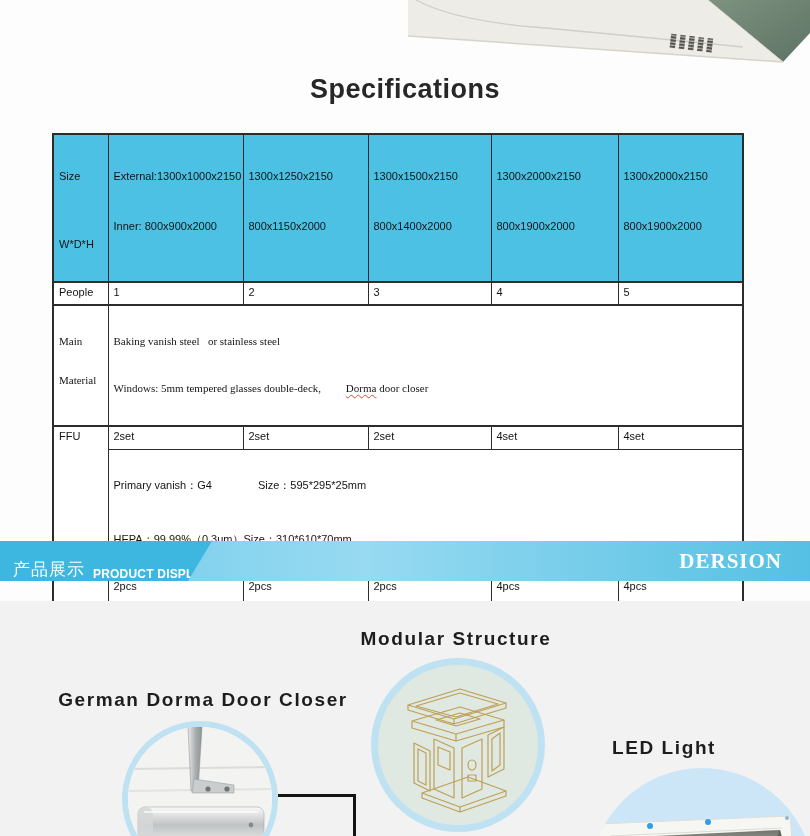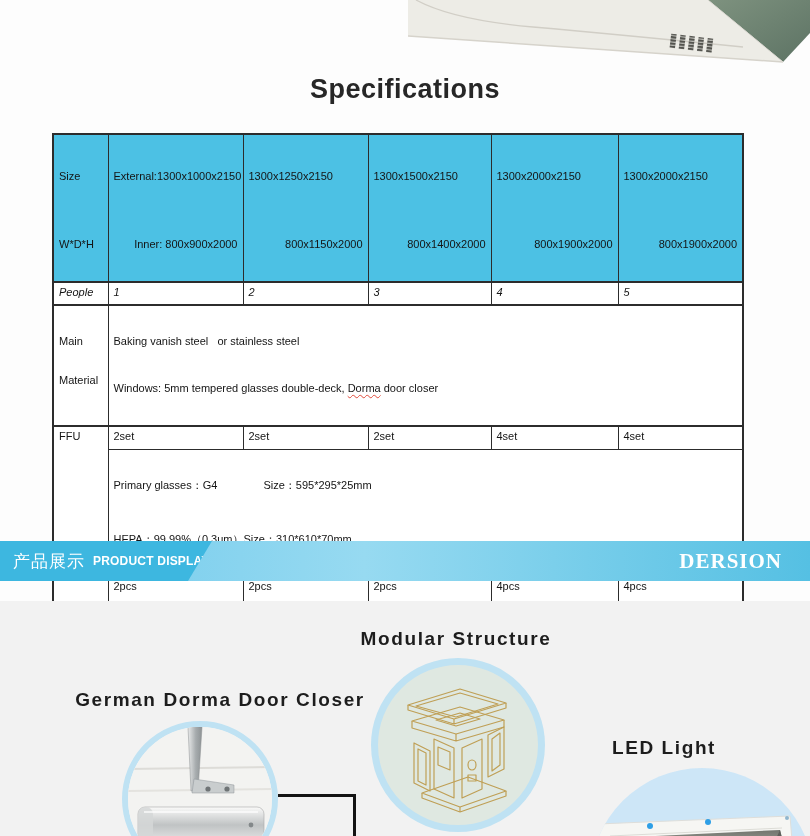--- a/index.html
+++ b/index.html
@@ -25,68 +25,69 @@
   table.spec th,table.spec td{
     border:1px solid var(--table_border,#2c2c2c);
     padding:3px 5px;vertical-align:top;text-align:left;font-weight:normal;
     white-space:pre-wrap;overflow:hidden;
   }
   table.spec th{
     background:var(--header_blue,#4cc1e4);
     height:62px;padding-top:9px;font-size:11px;
     border-bottom-width:2px;
   }
-  table.spec th .h2{margin-top:28px;text-align:right;}
+  table.spec th .h2{margin-top:10px;}
   table.spec th.lblcell .lbl2{margin-top:28px;}
-  tr.r-people td{height:15px;border-bottom-width:2px;font-style:italic;}
-  tr.r-material td{height:38px;border-bottom-width:2px;}
+  tr.r-people td{height:15px;border-bottom-width:2px;}
+  tr.r-material td{height:38px;border-bottom-width:2px;font-family:Liberation Serif, serif;}
   td.mat-note div.l2{margin-top:8px;}
   tr.r-ffu-a td{height:16px;}
   tr.r-ffu-b td{height:41px;}
   td.ffu-note .l2{margin-top:14px;}
   td.ffu-note .sp{display:inline-block;width:46px;}
   tr.r-fan-a td{height:16px;}
   tr.r-fan-b td{height:17px;}
   tr.r-nozzle-a td{height:16px;}
   tr.r-nozzle-b td{height:14px;border-bottom-width:2px;}
   tr.r-control td{height:66px;border-bottom-width:2px;padding-top:6px;}
   td.vlab{vertical-align:middle;}
   td.ffu-label{border-bottom:1px dotted #9a9a9a;}
   td.fan-label{border-top:1px dotted #9a9a9a;border-bottom:1px dotted #9a9a9a;}
   td.nozzle-label{border-top:1px dotted #9a9a9a;border-bottom-width:2px;}
   .squiggle{
     text-decoration:underline;
     text-decoration-style:wavy;
     text-decoration-color:#e04a3a;
     text-decoration-thickness:1px;
     text-underline-offset:2px;
+    margin-left:22px;
   }
   
   .banner{position:absolute;left:0;top:541px;width:810px;height:40px;
     background:linear-gradient(90deg,var(--banner_right_start,#82d1ee) 22%,#97daf1 45%,var(--banner_right_end,#55c0e3) 100%);}
   .banner-left{
     position:absolute;left:0;top:0;height:40px;width:220px;
     background:var(--banner_left,#3db7e0);
     clip-path:polygon(0 0,212px 0,188px 100%,0 100%);
-    display:flex;align-items:center;color:#fff;
+    display:flex;align-items:flex-end;color:#fff;
   }
   .banner-cn{font-size:17px;margin-left:13px;letter-spacing:1px;}
   .banner-en{font-size:12px;font-weight:bold;margin-left:8px;letter-spacing:.2px;}
   .banner-brand{
     position:absolute;right:28px;top:0;height:40px;display:flex;align-items:center;
     color:#fff;font-family:"Liberation Serif","DejaVu Serif",serif;
     font-weight:bold;font-size:21px;letter-spacing:1px;
   }
   
   .display-section{position:absolute;left:0;top:601px;width:810px;height:253px;
     background:var(--section_bg,#f2f2f2);overflow:hidden;}
   .feat-title{position:absolute;transform:translateX(-50%);
     font-size:19px;font-weight:bold;color:#1d1d1d;letter-spacing:1.6px;white-space:nowrap;}
   #t-modular{left:456px;top:27px;}
-  #t-dorma{left:203px;top:88px;margin-left:17px;}
+  #t-dorma{left:203px;top:88px;}
   #t-led{left:664px;top:136px;}
   .circle{position:absolute;border-radius:50%;overflow:hidden;}
   #c-modular{left:371px;top:57px;width:160px;height:160px;
     border:7px solid var(--ring_blue,#b9e0f2);background:#dfe8e1;}
   #c-dorma{left:122px;top:120px;width:144px;height:144px;
     border:6px solid var(--ring_blue,#c3e4f4);background:#f3f3f2;}
   #c-led{left:590px;top:167px;width:224px;height:224px;background:var(--led_blue,#cde6f7);}
   .connector{position:absolute;background:#141414;}
   #ln1h{left:278px;top:193px;width:78px;height:3px;}
   #ln1v{left:353px;top:193px;width:3px;height:60px;}
@@ -182,21 +183,21 @@
     <tr class="r-ffu-a">
       <td class="vlab ffu-label" rowspan="2">FFU</td>
       <td>2set</td>
       <td>2set</td>
       <td>2set</td>
       <td>4set</td>
       <td>4set</td>
     </tr>
     <tr class="r-ffu-b">
       <td class="ffu-note" colspan="5">
-        <div class="l1"><span>Primary glasses：G4</span><span class="sp"></span><span>Size：595*295*25mm</span></div>
+        <div class="l1"><span>Primary vanish：G4</span><span class="sp"></span><span>Size：595*295*25mm</span></div>
         <div class="l2">HEPA：99.99%（0.3um）Size：310*610*70mm</div>
       </td>
     </tr>
     <tr class="r-fan-a">
       <td class="vlab fan-label" rowspan="2">
         <div>Fan/</div>
         <div>Air</div>
         <div>Speed</div>
       </td>
       <td>2pcs</td>

